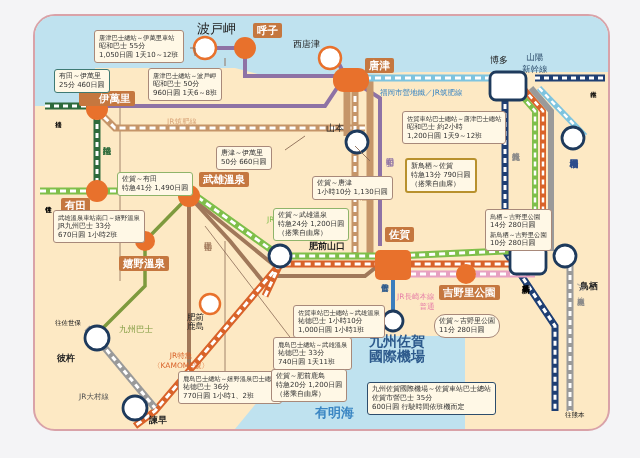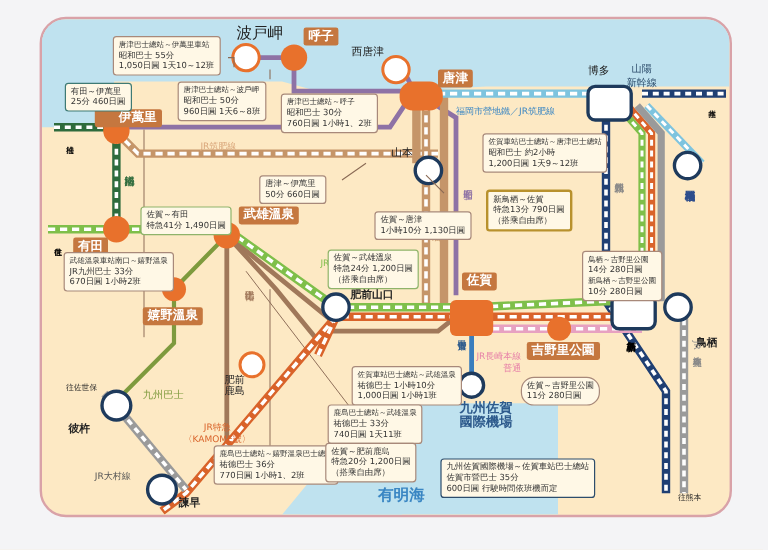--- a/index.html
+++ b/index.html
@@ -141,28 +141,28 @@
   <div class="tag" style="left:218px;top:7px;">呼子</div>
   <div class="lbl" style="left:258px;top:24px;font-size:9px;">西唐津</div>
   <div class="tag" style="left:330px;top:42px;">唐津</div>
   <div class="lbl" style="left:455px;top:40px;font-size:9px;">博多</div>
   <div class="tag" style="left:44px;top:75px;padding-left:20px;">伊萬里</div>
   <div class="lbl" style="left:291px;top:108px;font-size:9px;">山本</div>
   <div class="vtxt" style="left:535px;top:136px;color:#2d4d8c;font-weight:bold;font-size:8.5px;">福岡機場</div>
   <div class="tag" style="left:26px;top:182px;">有田</div>
   <div class="tag" style="left:164px;top:156px;">武雄溫泉</div>
   <div class="tag" style="left:84px;top:240px;">嬉野溫泉</div>
-  <div class="lbl" style="left:257px;top:226px;font-size:9px;font-weight:bold;">肥前山口</div>
+  <div class="lbl" style="left:274px;top:226px;font-size:9px;font-weight:bold;">肥前山口</div>
   <div class="tag" style="left:350px;top:211px;">佐賀</div>
   <div class="tag" style="left:404px;top:269px;">吉野里公園</div>
   <div class="vtxt" style="left:486px;top:262px;font-weight:bold;">新鳥栖</div>
   <div class="lbl" style="left:545px;top:266px;font-weight:bold;font-size:9px;">鳥栖</div>
   <div class="lbl" style="left:152px;top:297px;font-size:8.5px;white-space:pre;text-align:center;">肥前
 鹿島</div>
-  <div class="lbl" style="left:348px;top:318px;font-size:11px;color:#2d5a8c;font-weight:bold;white-space:pre;text-align:right;">九州佐賀
+  <div class="lbl" style="left:334px;top:318px;font-size:14px;color:#2d5a8c;font-weight:bold;white-space:pre;text-align:right;">九州佐賀
 國際機場</div>
   <div class="lbl" style="left:22px;top:338px;font-size:9px;font-weight:bold;">彼杵</div>
   <div class="lbl" style="left:114px;top:400px;font-size:9px;font-weight:bold;">諫早</div>
 
   <div class="line-label" style="left:487px;top:36px;color:#2d4d6c;white-space:pre;font-size:8.5px;text-align:center;">山陽
 新幹線</div>
   <div class="line-label" style="left:345px;top:72px;color:#3a86c3;">福岡市營地鐵／JR筑肥線</div>
   <div class="line-label" style="left:132px;top:101px;color:#d9a67a;">JR筑肥線</div>
   <div class="vtxt" style="left:68px;top:124px;color:#2e6b3c;font-size:8.5px;">松浦鐵路</div>
   <div class="line-label" style="left:232px;top:199px;color:#7fbf4a;">JR特急〈MIDORI號〉</div>
@@ -193,25 +193,20 @@
   </div>
   <div class="box teal" style="left:19px;top:53px;">
     <span class="row big">有田～伊萬里</span>
     <span class="row big">25分  460日圓</span>
   </div>
   <div class="box" style="left:113px;top:52px;">
     <span class="row">唐津巴士總站～波戶岬</span>
     <span class="row big">昭和巴士  50分</span>
     <span class="row big">960日圓  1天6～8班</span>
   </div>
-  <div class="box" style="left:199px;top:62px;">
-    <span class="row">唐津巴士總站～呼子</span>
-    <span class="row big">昭和巴士  30分</span>
-    <span class="row big">760日圓  1小時1、2班</span>
-  </div>
   <div class="box" style="left:367px;top:95px;">
     <span class="row">佐賀車站巴士總站～唐津巴士總站</span>
     <span class="row big">昭和巴士  約2小時</span>
     <span class="row big">1,200日圓  1天9～12班</span>
   </div>
   <div class="box" style="left:181px;top:130px;">
     <span class="row big">唐津～伊萬里</span>
     <span class="row big">50分  660日圓</span>
   </div>
   <div class="box green" style="left:82px;top:156px;">

